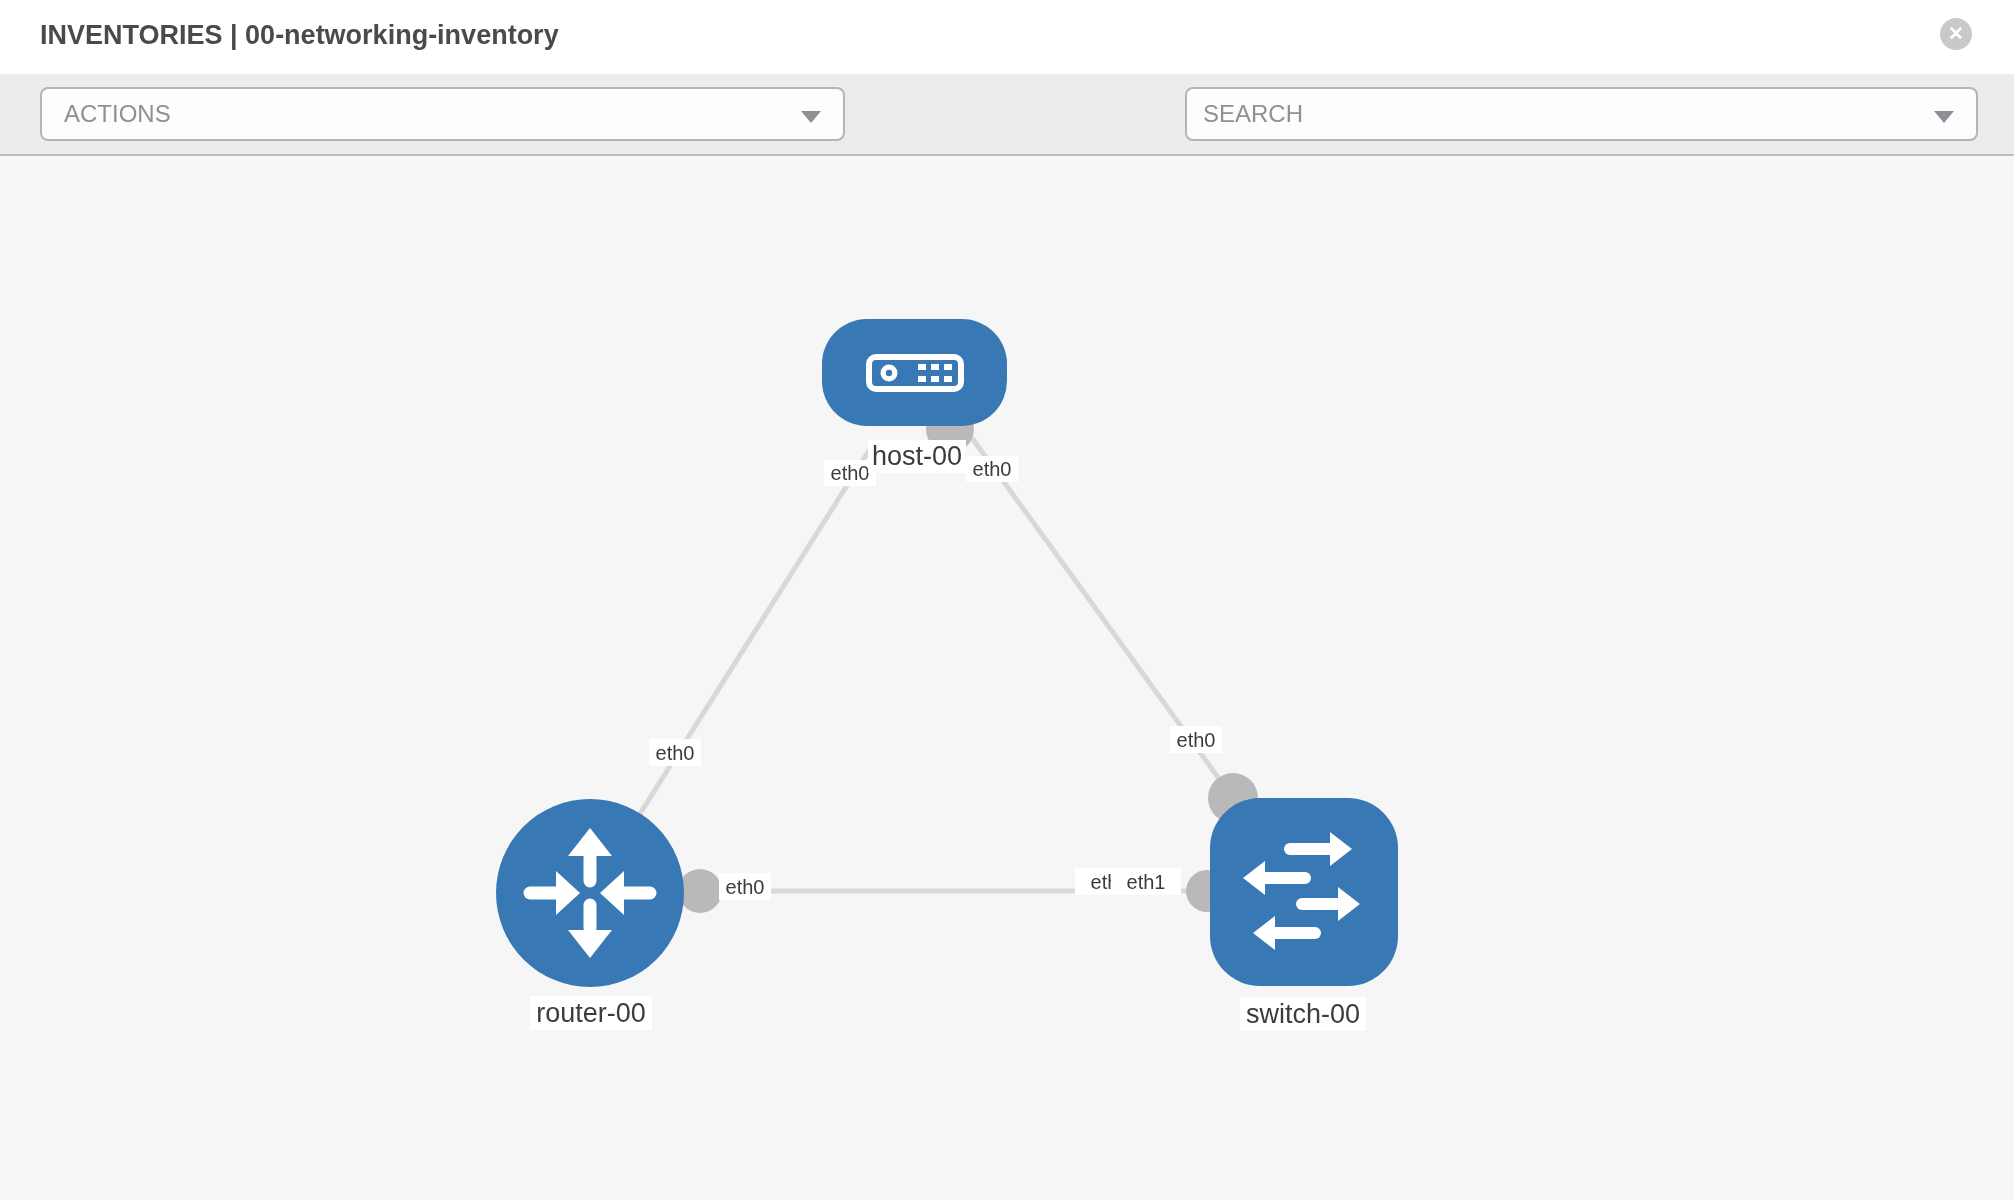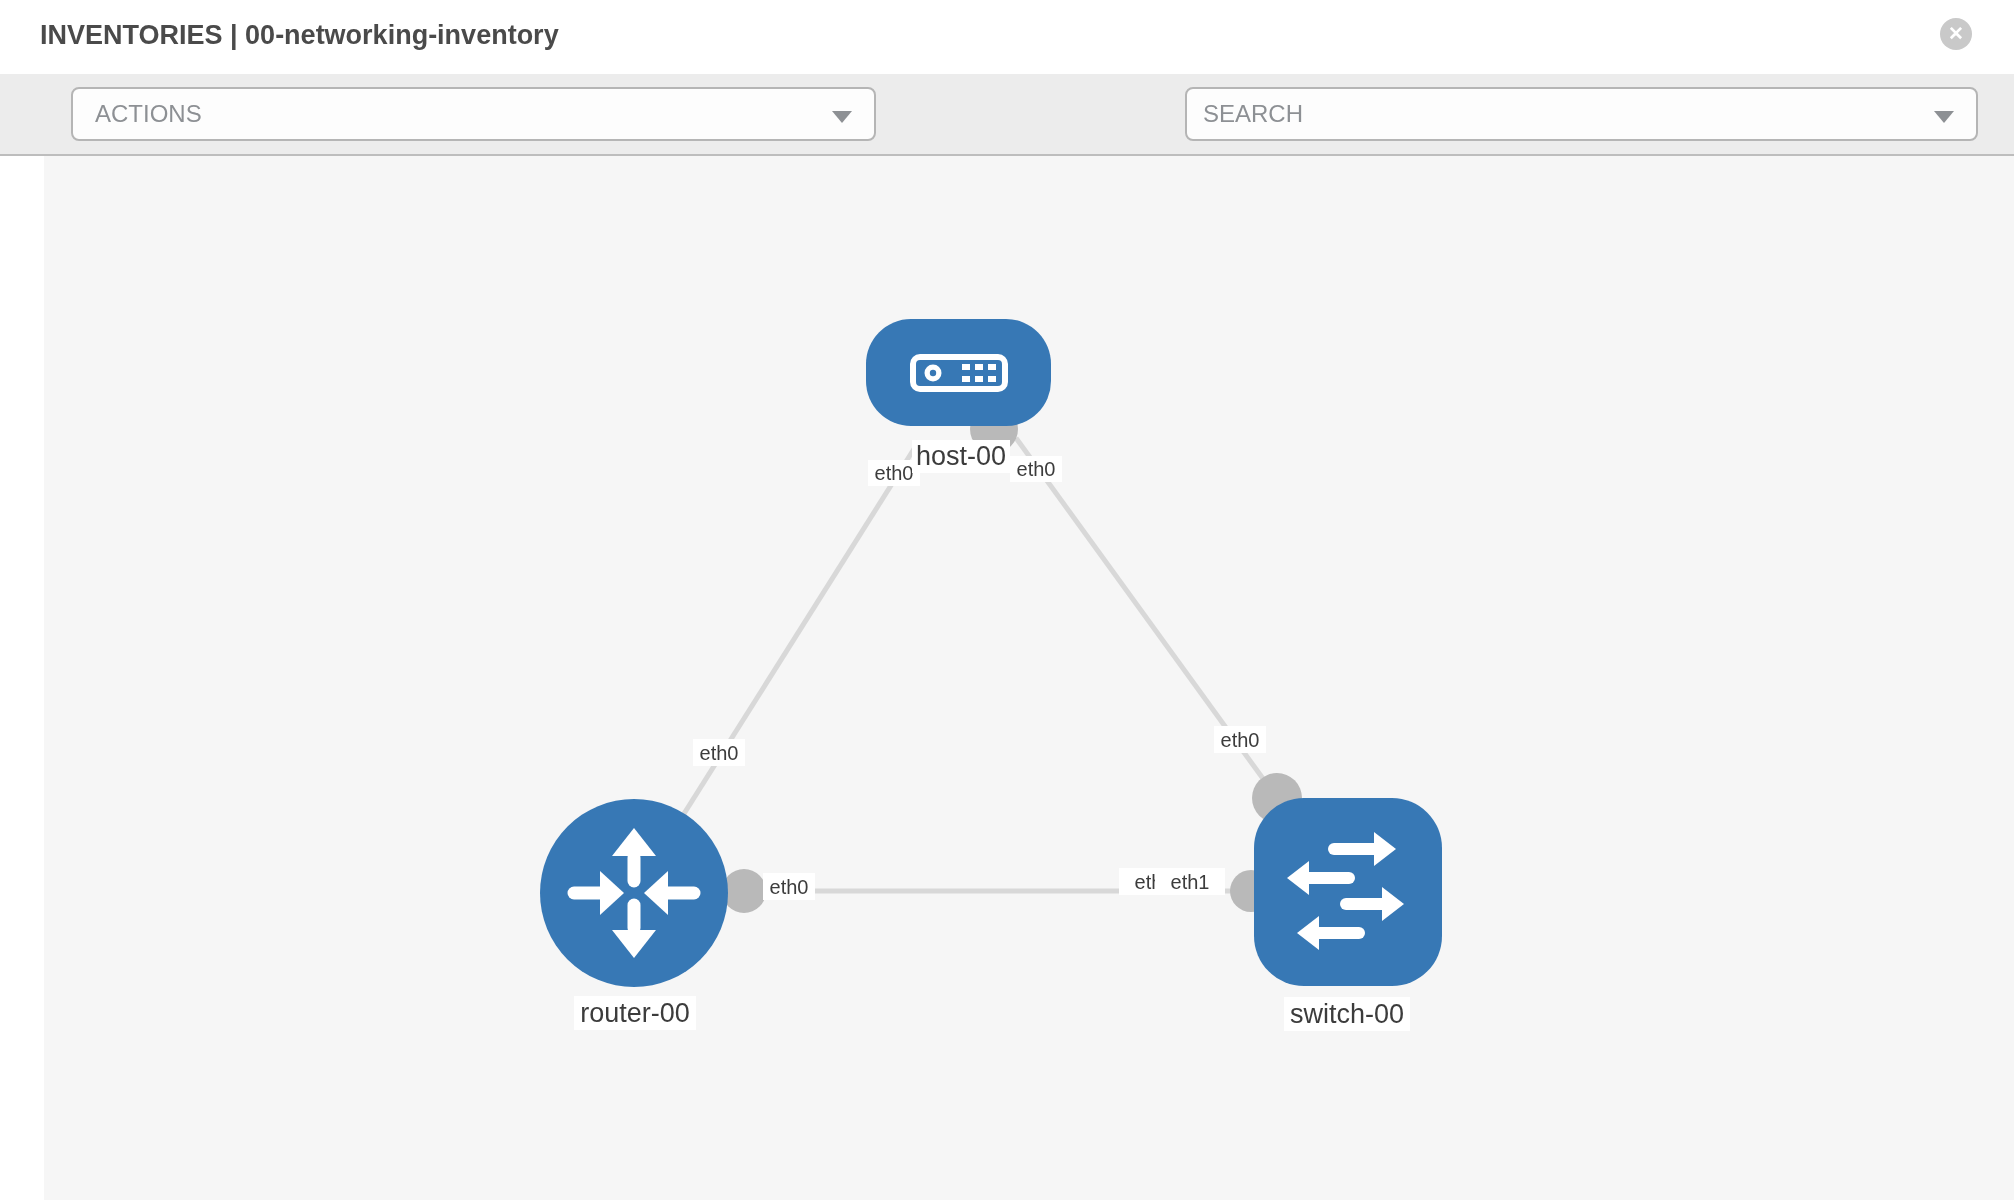--- a/index.html
+++ b/index.html
@@ -10,28 +10,28 @@
   
   .hdr { position:relative; height:74px; background:#fff; }
   .hdr-title { position:absolute; left:40px; top:20px; font-size:27px; font-weight:700; color:#4a4a4a; }
   .close-btn { position:absolute; right:42px; top:18px; width:32px; height:32px; border-radius:50%;
     background:#c9c9c9; color:#fff; font-size:19px; font-weight:700; text-align:center; line-height:32px; cursor:pointer; }
 
   
   .toolbar { position:relative; height:82px; background:#ececec; border-bottom:2px solid #bdbdbd; }
   .dd { position:absolute; top:13px; height:54px; background:#fdfdfd; border:2px solid #b5b5b5; border-radius:8px;
     display:flex; align-items:center; padding:0 22px; color:#8d9094; font-size:24px; }
-  .dd-actions { left:40px; width:805px;margin-left:31px; }
+  .dd-actions { left:40px; width:805px; }
   .dd-search { left:1185px; width:793px;padding-left:16px; }
   .dd .caret { position:absolute; right:22px; top:22px; width:0; height:0;
     border-left:10px solid transparent; border-right:10px solid transparent; border-top:12px solid #8d9094; }
   .tool-btn { position:absolute; top:91px; width:44px; height:44px; cursor:pointer; }
 
   
-  .canvas { position:relative; height:1044px; background:#f6f6f6;margin-left:44px; }
+  .canvas { position:relative; height:1044px; background:#f6f6f6; }
   .canvas svg text { fill:#3c3c3c; }
   .lbl-sm { font-size:20px; }
   .lbl-lg { font-size:27px; }
 </style>
 </head>
 <body>
 
 <div class="app">
 
   <div class="hdr">

